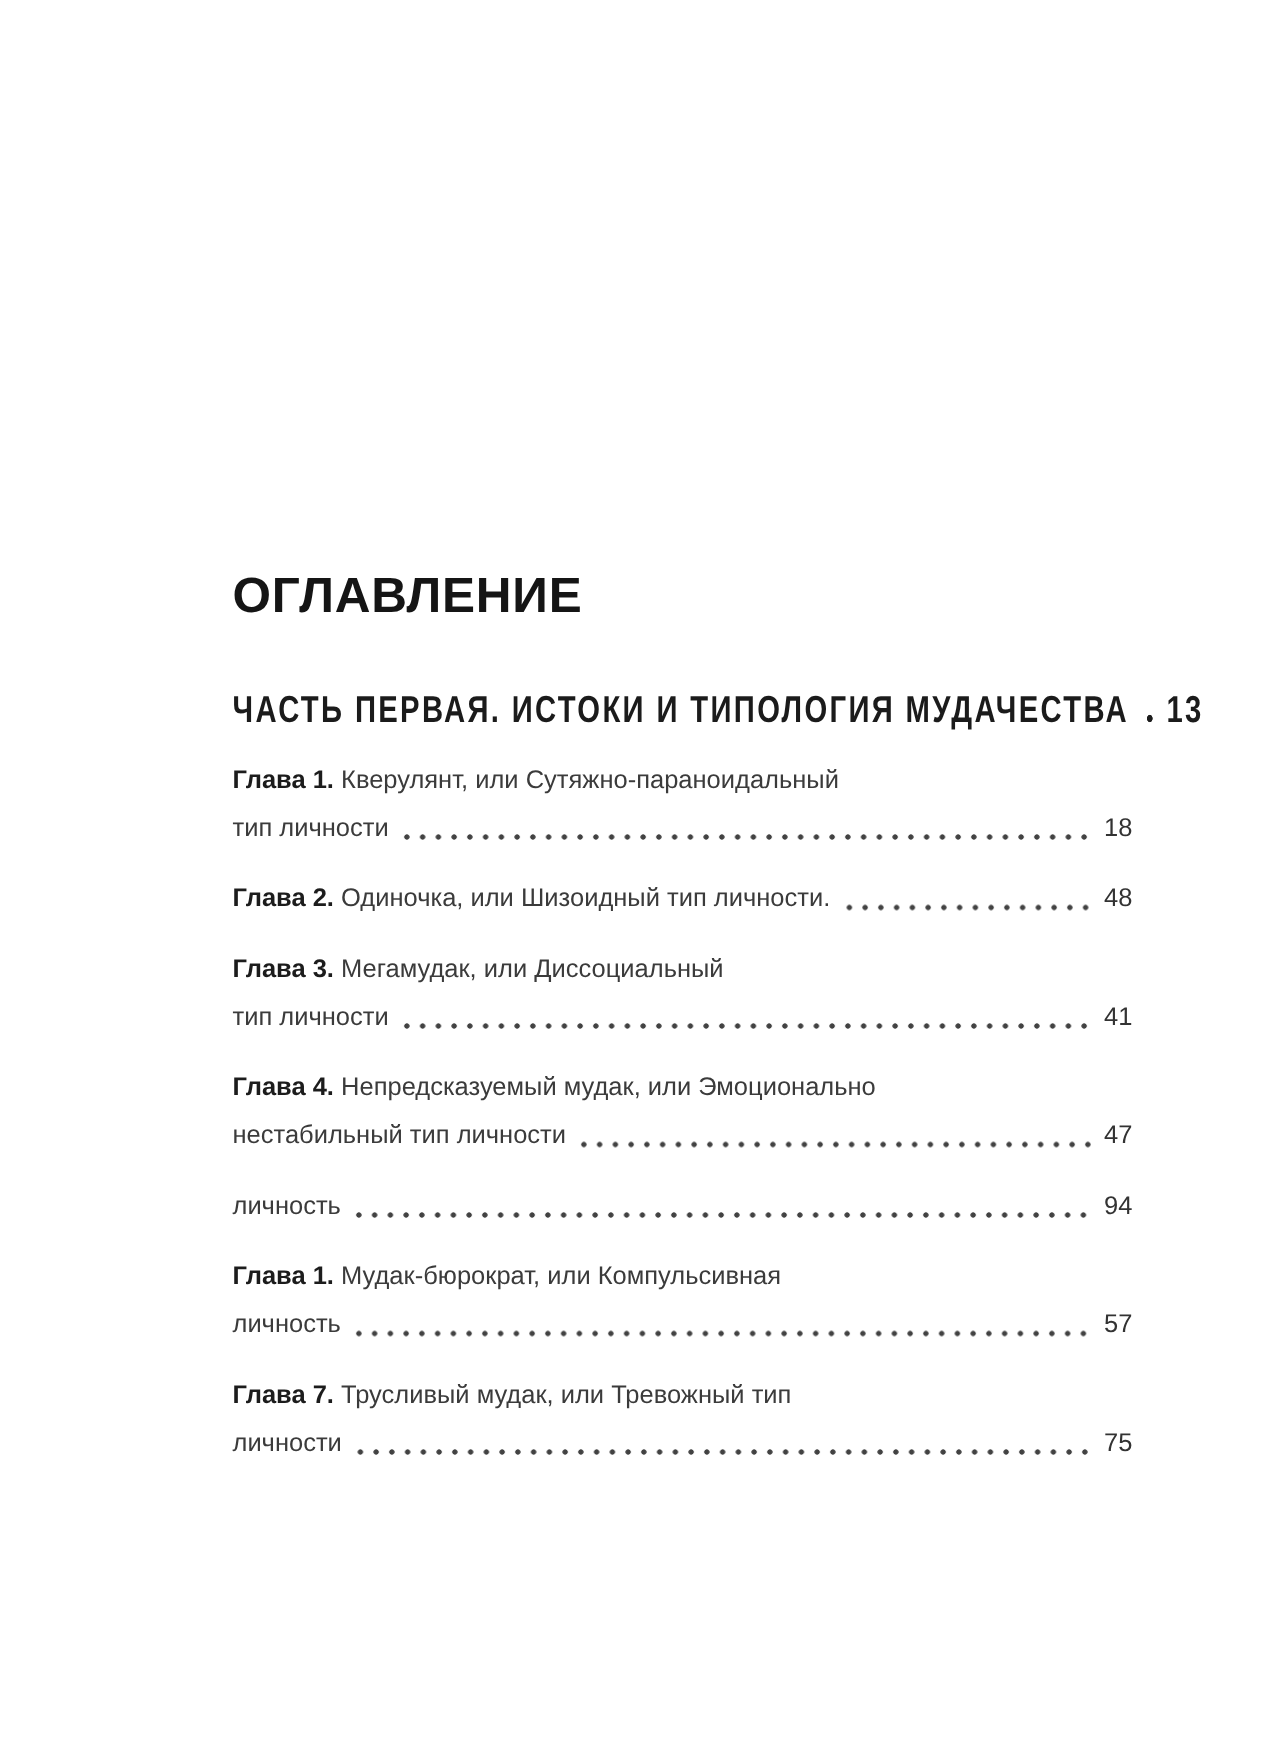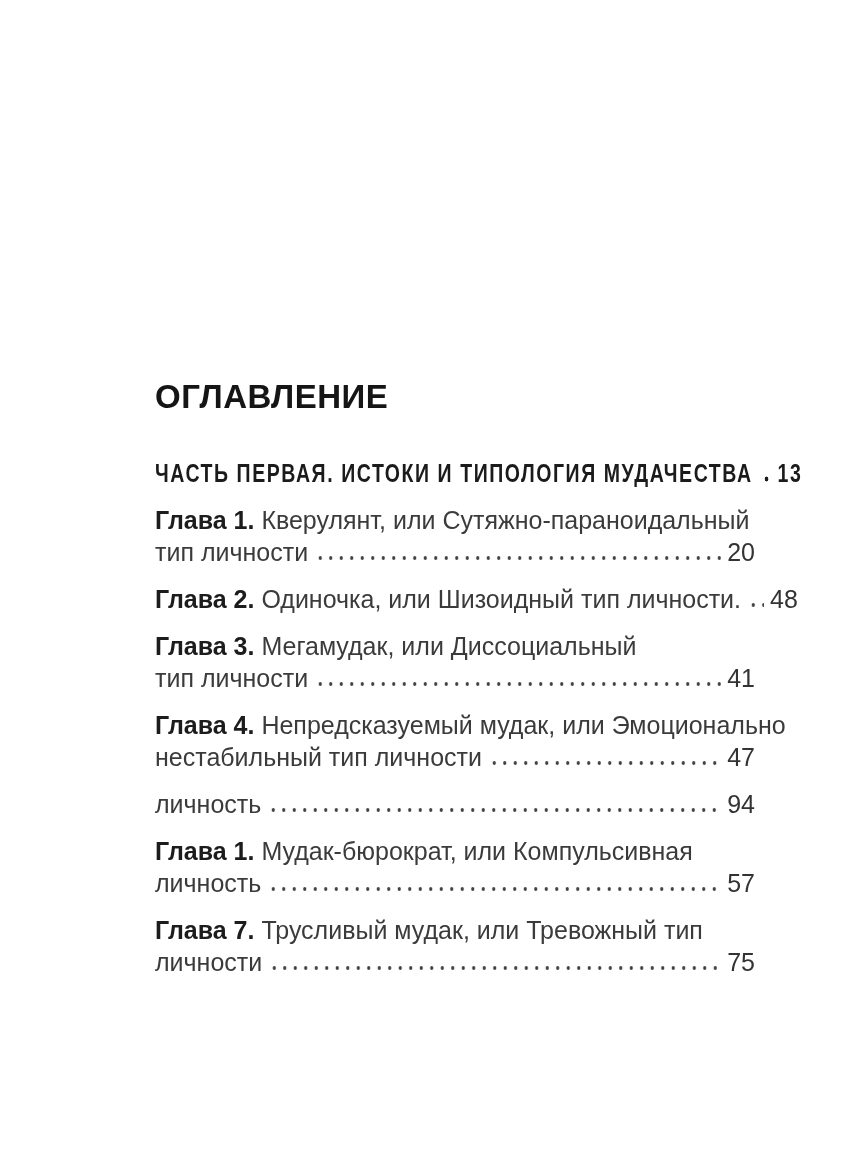--- a/index.html
+++ b/index.html
@@ -54,21 +54,21 @@
     min-width: 14px;
     margin: 0 8px 0 10px;
     background-image: radial-gradient(circle, #1d1d1d 2.2px, transparent 2.7px);
     background-size: 16px 30px;
     background-repeat: repeat-x;
     background-position: left 0 top 6px;
   }
   .part-page { flex: 0 0 auto; }
   
   .entries {
-    font-size: 25px;
+    font-size: 17px;
     line-height: 32px;
     color: #3b3b3b;
   }
   .entry { margin-bottom: 15px; }
   .line { white-space: nowrap; }
   .chlabel {
     font-weight: 700;
     color: #1c1c1c;
   }
   .lastline {
@@ -105,21 +105,21 @@
         <span class="part-page">13</span>
       </div>
     </div>
 
     <div class="entries" id="entries">
   <div class="entry">
     <div class="line line1"><b class="chlabel">Глава 1.</b><span class="t1">&nbsp;Кверулянт, или Сутяжно-параноидальный</span></div>
     <div class="line lastline">
       <span class="txt">тип личности</span>
       <span class="dots"></span>
-      <span class="pagenum">20</span>
+      <span class="pagenum">18</span>
     </div>
   </div>
 
   <div class="entry">
 
     <div class="line lastline">
       <span class="txt"><b class="chlabel">Глава 2.</b>&nbsp;Одиночка, или Шизоидный тип личности.</span>
       <span class="dots"></span>
       <span class="pagenum">48</span>
     </div>

